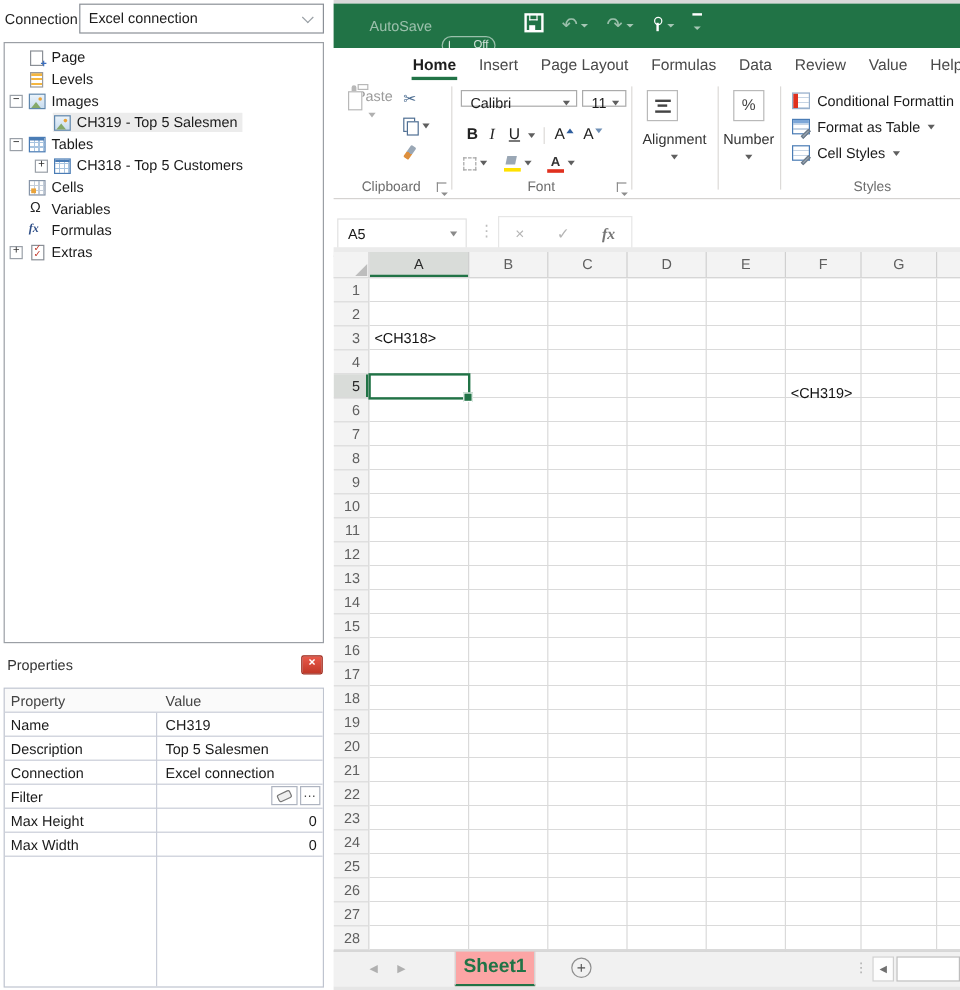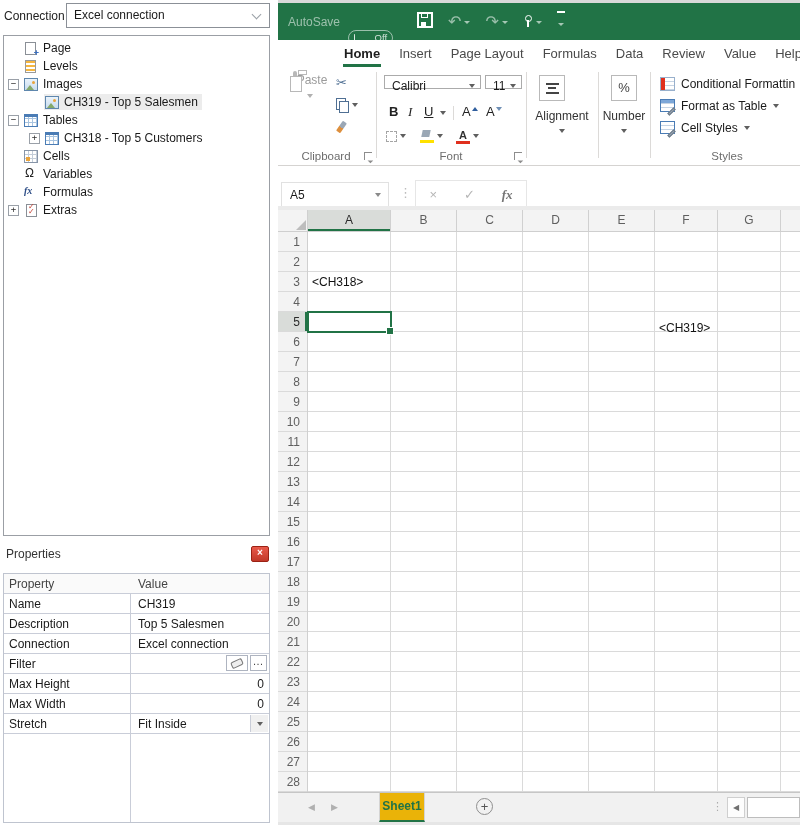--- a/index.html
+++ b/index.html
@@ -64,21 +64,21 @@
   .fbtn.more-btn{width:17px;font-size:11px;letter-spacing:1px;padding-bottom:4px;}
   .eraser-ic{width:10px;height:5px;border:1px solid #777;border-radius:2px;background:#eee;transform:rotate(-25deg);}
   .vdrop{position:absolute;right:1px;top:1px;width:17px;height:17px;background:#f0f0f0;border-left:1px solid #c9cdd8;
          display:flex;align-items:center;justify-content:center;}
   .chev{width:0;height:0;border-left:3.5px solid transparent;border-right:3.5px solid transparent;border-top:4px solid #5f5f5f;display:inline-block;}
 
   
   .excel{position:absolute;left:278px;top:0;width:522px;height:825px;background:#fff;}
   .xtop{position:absolute;left:0;top:0;width:522px;height:3px;background:#d9d9d9;}
   .titlebar{position:absolute;left:0;top:3px;width:522px;height:37px;background:#217346;display:flex;align-items:center;
-            padding-left:10px;box-sizing:border-box;}
+            padding-left:30px;box-sizing:border-box;}
   .as-label{font-size:12px;color:rgba(255,255,255,.55);}
   .as-toggle{margin-left:8px;width:45px;height:16px;border:1px solid rgba(255,255,255,.55);border-radius:9px;
              display:flex;align-items:center;padding:0 5px;gap:20px;box-sizing:border-box;margin-top:32px;}
   .as-dot{width:8px;height:8px;border-radius:50%;background:rgba(255,255,255,.85);}
   .as-state{font-size:9.5px;color:rgba(255,255,255,.8);}
   .qat{display:flex;align-items:center;margin-left:24px;gap:15px;}
   .floppy{width:12px;height:12px;border:2px solid #fff;position:relative;display:inline-block;}
   .floppy::before{content:"";position:absolute;left:2px;top:-1px;width:5px;height:4px;border:1px solid #fff;border-top:none;}
   .floppy::after{content:"";position:absolute;left:2px;bottom:0;width:5px;height:4px;background:#fff;}
   .undo,.redo{font-size:16px;color:rgba(255,255,255,.55);line-height:14px;}
@@ -194,23 +194,23 @@
   .cellsarea{position:absolute;left:30px;top:0;right:0;height:560px;background:#fff;
       background-image:repeating-linear-gradient(to bottom,transparent 0 19px,#dadada 19px 20px);}
   .vline{position:absolute;top:0;bottom:0;width:1px;background:#dadada;}
   .celltext{position:absolute;height:20px;line-height:20px;font-size:12px;color:#111;padding-left:4px;white-space:nowrap;}
   .selbox{position:absolute;border:2px solid #217346;box-sizing:border-box;pointer-events:none;}
   .selhandle{position:absolute;right:-4px;bottom:-4px;width:6px;height:6px;background:#217346;border:1px solid #fff;}
 
   .sheetbar{position:absolute;left:0;top:792px;width:522px;height:30px;background:#f1f1f1;border-top:1px solid #c6c6c6;box-sizing:border-box;}
   .nav-l{position:absolute;left:30px;top:9px;color:#b0b0b0;font-size:9px;}
   .nav-r{position:absolute;left:53px;top:9px;color:#b0b0b0;font-size:9px;}
-  .sheettab{position:absolute;left:101px;top:0;width:46px;height:29px;background:#eab308;border-left:1px solid #d4d4d4;
+  .sheettab{position:absolute;left:101px;top:0;width:67px;height:29px;background:#fca5a5;border-left:1px solid #d4d4d4;
             border-right:1px solid #d4d4d4;border-bottom:2px solid #217346;box-sizing:border-box;text-align:center;
-            line-height:26px;font-size:12px;color:#217346;font-weight:bold;}
+            line-height:26px;font-size:16px;color:#217346;font-weight:bold;}
   .addsheet{position:absolute;left:198px;top:5px;width:17px;height:17px;border:1px solid #8f8f8f;border-radius:50%;
             color:#555;font-size:13px;line-height:15px;text-align:center;box-sizing:border-box;}
   .sb-dots{position:absolute;left:434px;top:7px;color:#ababab;font-size:11px;}
   .hscroll{position:absolute;left:449px;top:4px;width:73px;height:21px;}
   .hs-left{position:absolute;left:0;top:0;width:18px;height:21px;border:1px solid #cfcfcf;background:#fdfdfd;color:#6f6f6f;
            font-size:8px;text-align:center;line-height:19px;box-sizing:border-box;}
   .hs-thumb{position:absolute;left:20px;top:0;width:53px;height:21px;border:1px solid #bdbdbd;background:#fff;box-sizing:border-box;}
   .bstrip{position:absolute;left:0;top:822px;width:522px;height:3px;background:#e6e6e6;}
 </style>
 </head>
@@ -330,26 +330,20 @@
                 <span class="fbtn more-btn">…</span>
               </span></span>
           </div>
           <div class="prow">
             <span class="pcell">Max Height</span>
             <span class="vcell right"><span>0</span></span>
           </div>
           <div class="prow">
             <span class="pcell">Max Width</span>
             <span class="vcell right"><span>0</span></span>
-          </div>
-          <div class="prow">
-            <span class="pcell">Stretch</span>
-            <span class="vcell"><span>Fit Inside</span><span class="vdrop">
-                <i class="chev"></i>
-              </span></span>
           </div>
         </div>
     </div>
   </div>
 
   <div class="excel">
     <div class="xtop"></div>
 
     <div class="titlebar">
       <span class="as-label">AutoSave</span>

